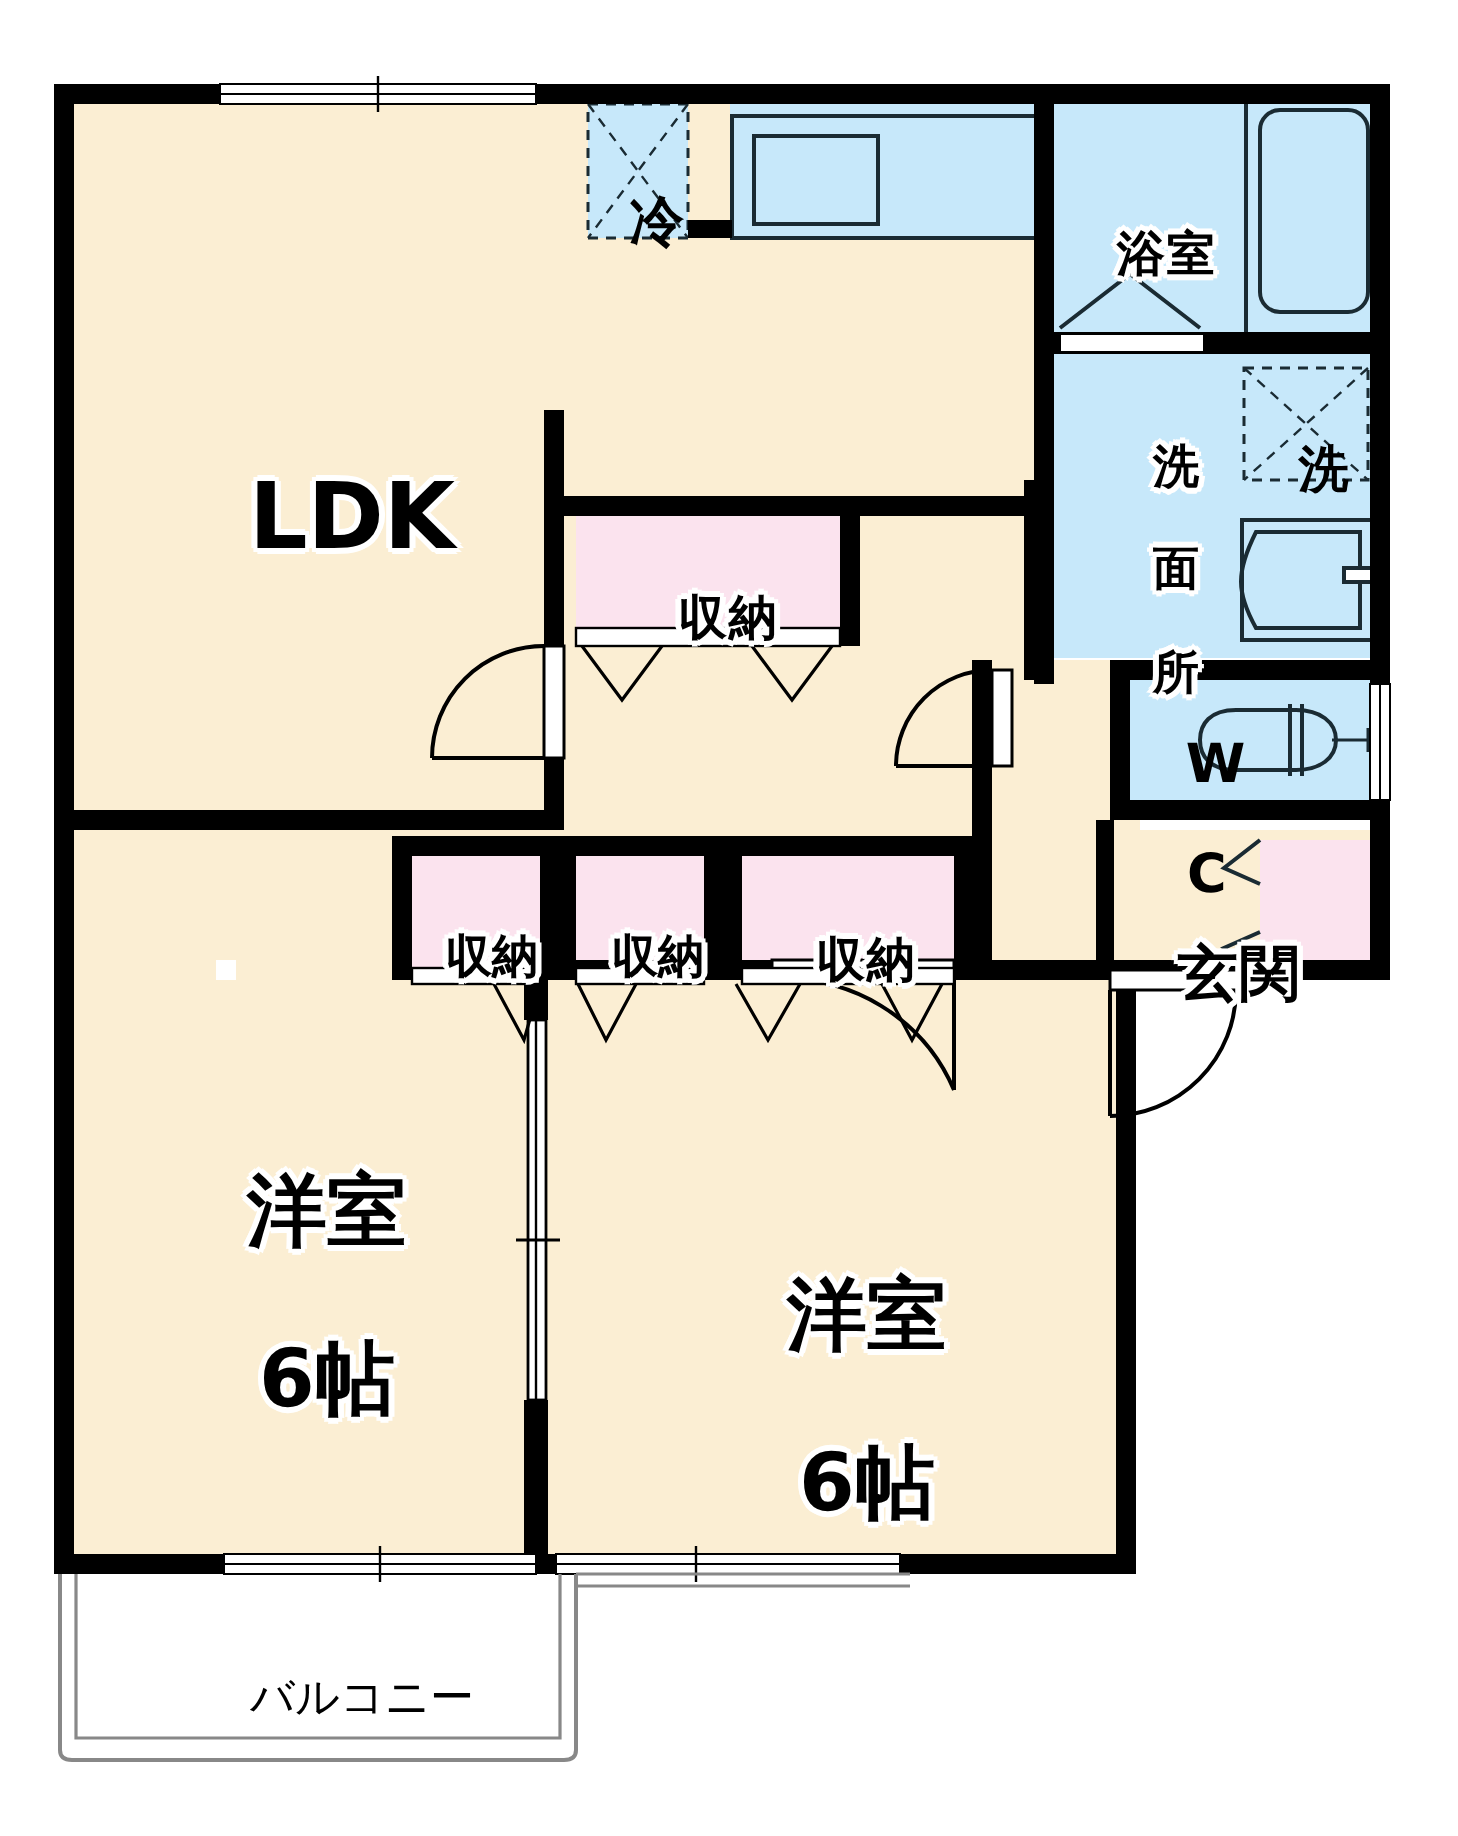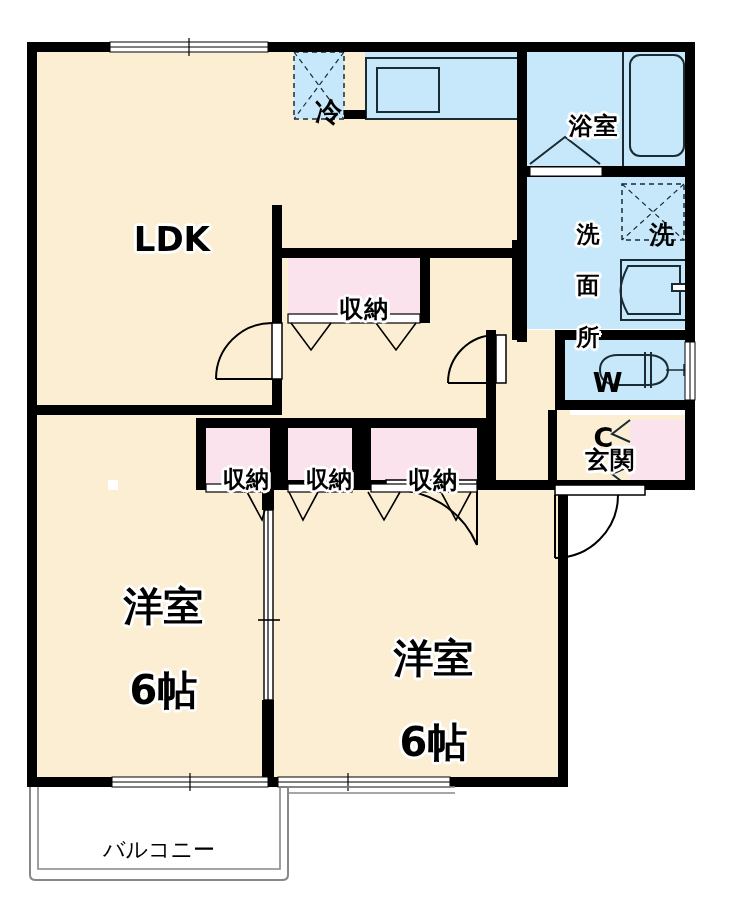--- a/index.html
+++ b/index.html
@@ -252,54 +252,54 @@
     <path d="M 30 787 L 30 875 Q 30 880 36 880 L 282 880 Q 288 880 288 875 L 288 787"></path>
     <path d="M 38 787 L 38 869 L 280 869 L 280 787" stroke-width="1.6"></path>
   </g>
   <g fill="none" stroke="#888888" stroke-width="1.6">
     <line x1="288" y1="787" x2="455" y2="787"></line>
     <line x1="288" y1="793" x2="455" y2="793"></line>
   </g>
 
 </svg>
 
-<div class="lbl" style="left:60px;top:186px;width:200px;font-size:34px;">
+<div class="lbl" style="left:60px;top:186px;width:200px;font-size:46px;">
   <span>LDK</span><br>
 </div>
 
 <div class="lbl" style="left:62px;top:543px;width:175px;font-size:40px;">
   <span>洋室</span><br>
   <span>6帖</span>
 </div>
 
 <div class="lbl" style="left:332px;top:595px;width:175px;font-size:40px;">
   <span>洋室</span><br>
   <span>6帖</span>
 </div>
 
-<div class="lbl" style="left:538px;top:90px;width:72px;font-size:24px;letter-spacing:1px;font-family:Liberation Mono, monospace;">
+<div class="lbl" style="left:538px;top:90px;width:72px;font-size:24px;letter-spacing:1px;">
   <span>浴室</span>
 </div>
 
 <div class="lbl" style="left:558px;top:196px;width:44px;font-size:23px;line-height:1.12;">
   <span>洗</span><br>
   <span>面</span><br>
   <span>所</span>
 </div>
 
 <div class="lbl nohalo" style="left:574px;top:341px;width:40px;font-size:27px;line-height:1.02;">
   <span>W</span><br>
   <span>C</span>
 </div>
 
-<div class="lbl" style="left:566px;top:423px;width:70px;font-size:24px;letter-spacing:1px;">
+<div class="lbl" style="left:566px;top:440px;width:70px;font-size:30px;letter-spacing:1px;">
   <span>玄関</span>
 </div>
 
-<div class="lbl nohalo" style="left:62px;top:815px;width:180px;font-size:22px;font-weight:normal;">
+<div class="lbl nohalo" style="left:84px;top:815px;width:180px;font-size:22px;font-weight:normal;">
   <span>バルコニー</span>
 </div>
 
 <div class="lbl" style="left:310px;top:272px;width:90px;font-size:24px;letter-spacing:1px;">
   <span>収納</span>
 </div>
 <div class="lbl" style="left:203px;top:443px;width:70px;font-size:23px;letter-spacing:0px;">
   <span>収納</span>
 </div>
 <div class="lbl" style="left:286px;top:443px;width:70px;font-size:23px;letter-spacing:0px;">

